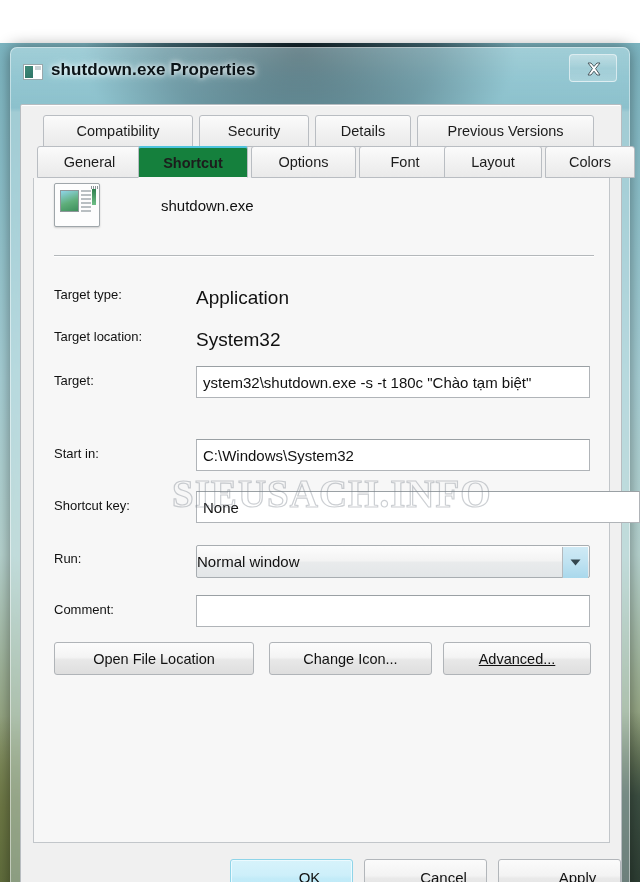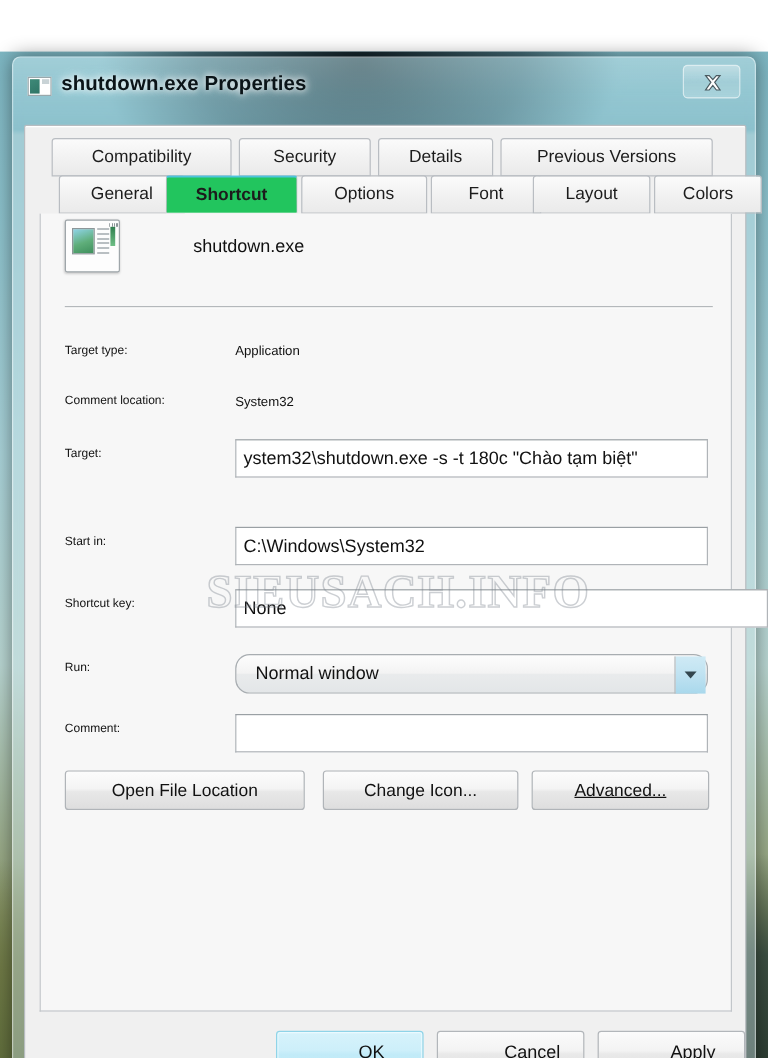--- a/index.html
+++ b/index.html
@@ -96,21 +96,21 @@
   .tab {
     position: absolute; top: 0; height: 32px;
     background: linear-gradient(180deg, #fbfbfb 0%, #f2f2f2 50%, #eaeaea 100%);
     border: 1px solid #b9bdc2;
     border-radius: 3px 3px 0 0;
     font-size: 14.5px; color: #1c1c1c;
     display: flex; align-items: center; justify-content: center;
     cursor: pointer; white-space: nowrap;
   }
   .tab.selected {
-    background: #22c55e;
+    background: #15803d;
     border-top: 2px solid #4fc3dd;
     border-bottom: 1px solid #f7f7f7;
     font-weight: bold;
     z-index: 5;
   }
   #tab-row-top { top: 0; }
   #tab-row-bottom { top: 31px; }
 
   
   #panel {
@@ -154,48 +154,48 @@
   #hr {
     position: absolute; left: 33px; top: 150px;
     width: 540px; height: 1px;
     background: #b4b8bb;
     box-shadow: 0 1px 0 #ffffff;
   }
 
   
   .lbl {
     position: absolute;
-    font-size: 10px; color: #111;
+    font-size: 13px; color: #111;
     white-space: nowrap;
   }
   .val {
     position: absolute;
-    font-size: 11px; color: #111;
+    font-size: 19px; color: #111;
     white-space: nowrap;
   }
   .field {
     position: absolute;
     height: 32px;
     background: #ffffff;
     border: 1px solid #b0b4b8;
     border-top-color: #9aa0a4;
     font-size: 15px; color: #111;
     display: flex; align-items: center;
     padding: 0 6px;
     overflow: hidden; white-space: nowrap;
   }
   #combo {
     position: absolute;
     left: 175px; top: 440px;
     width: 394px; height: 33px;
     background: linear-gradient(180deg, #fdfdfd 0%, #f3f3f3 48%, #e9ebec 52%, #e3e6e8 100%);
     border: 1px solid #a8adb1;
-    border-radius: 12px;
+    border-radius: 2px;
     display: flex; align-items: center;
-    padding-left: 16px;
+    padding-left: 0;
     font-size: 15px; color: #111;
     cursor: pointer;
   }
   #combo-arrow {
     position: absolute; right: 1px; top: 1px;
     width: 26px; height: 31px;
     background: linear-gradient(180deg, #cfeaf5 0%, #bfe2f1 50%, #a9d8ec 100%);
     border-left: 1px solid #b4b9bd;
     display: flex; align-items: center; justify-content: center;
   }
@@ -274,21 +274,21 @@
           </div>
           <div class="tab" style="left:282px; width:96px;">
             <span>Details</span>
           </div>
           <div class="tab" style="left:384px; width:177px;text-align:right;">
             <span>Previous Versions</span>
           </div>
         </div>
 
         <div class="tab-row" id="tab-row-bottom">
-          <div class="tab" style="left:16px;   width:105px;">
+          <div class="tab" style="left:4px;   width:105px;">
             <span>General</span>
           </div>
           <div class="tab selected" style="left:105px; width:110px;">
             <span>Shortcut</span>
           </div>
           <div class="tab" style="left:218px; width:105px;">
             <span>Options</span>
           </div>
           <div class="tab" style="left:326px; width:92px;">
             <span>Font</span>
@@ -310,21 +310,21 @@
         <div class="bar"></div>
         <div class="dots"></div>
       </div>
 
       <div id="file-name">shutdown.exe</div>
       <div id="hr"></div>
 
       <div class="lbl" style="left:33px; top:182px;">Target type:</div>
       <div class="val" style="left:175px; top:182px;">Application</div>
 
-      <div class="lbl" style="left:33px; top:224px;">Comment location:</div>
+      <div class="lbl" style="left:33px; top:224px;">Target location:</div>
       <div class="val" style="left:175px; top:224px;">System32</div>
 
       <div class="lbl" style="left:33px; top:268px;">Target:</div>
       <div class="field" style="left:175px; top:261px; width:394px;">ystem32\shutdown.exe -s -t 180c "Chào tạm biệt"</div>
 
       <div class="lbl" style="left:33px; top:341px;">Start in:</div>
       <div class="field" style="left:175px; top:334px; width:394px;">C:\Windows\System32</div>
 
       <div class="lbl" style="left:33px; top:393px;">Shortcut key:</div>
       <div class="field" style="left:175px; top:386px; width:444px;">None</div>

